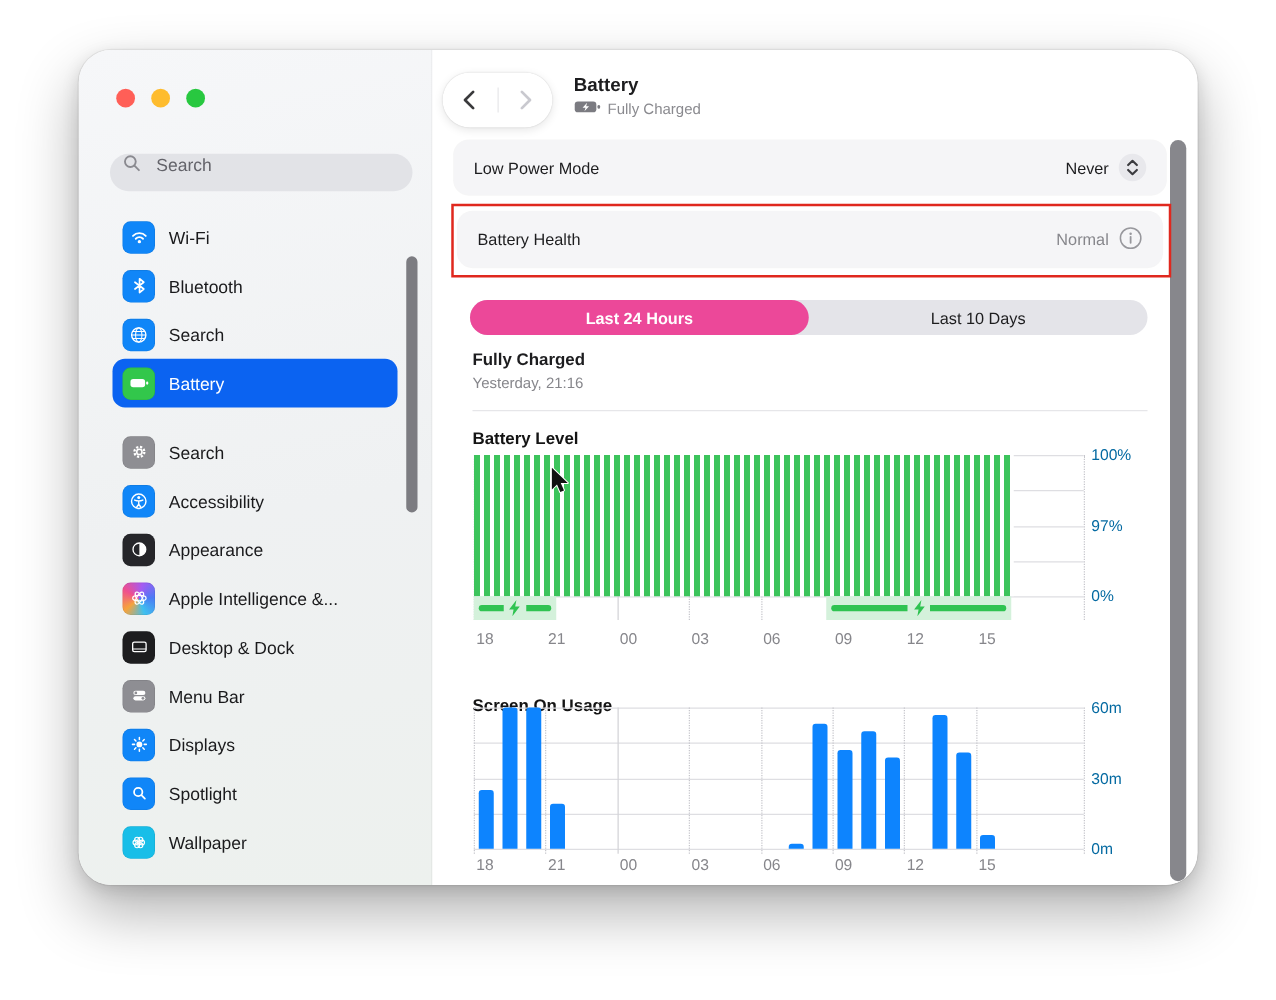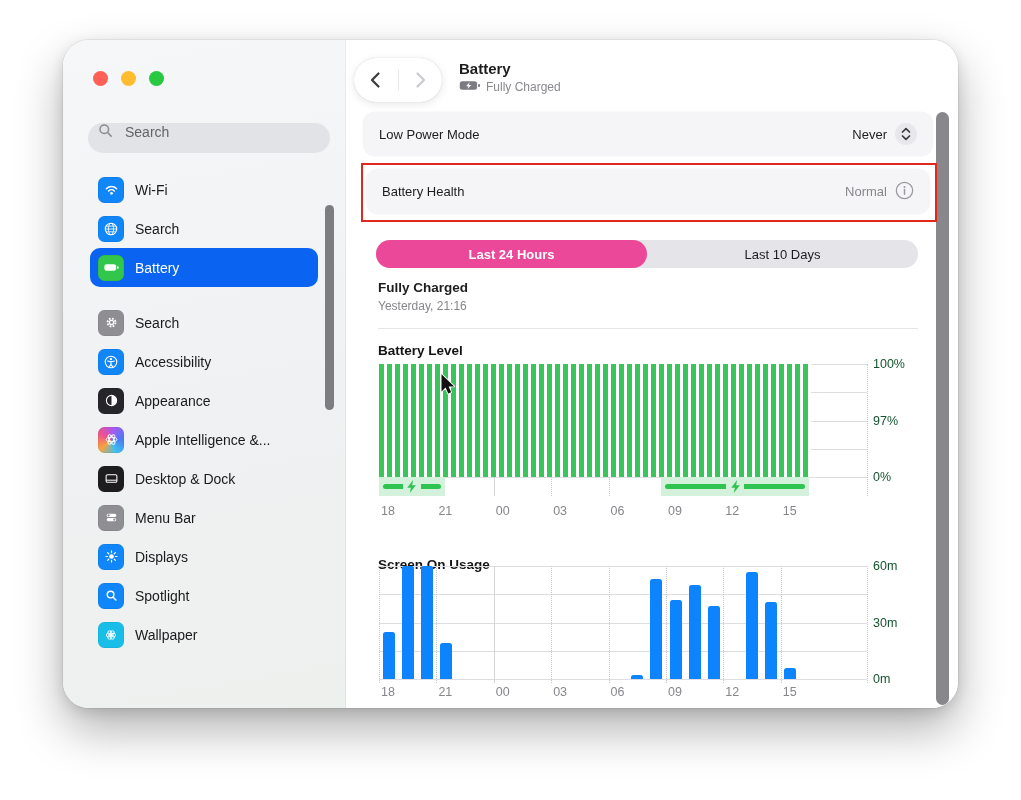--- a/index.html
+++ b/index.html
@@ -73,21 +73,21 @@
   .gbars{position:absolute;left:0;top:0;height:113px;z-index:1;
     background:repeating-linear-gradient(90deg,#3cc45c 0px,#3cc45c 5px,#ffffff 5px,#ffffff 8px);}
   .sbar{position:absolute;bottom:0;width:12px;border-radius:2.5px 2.5px 0 0;background:#0d84fe;z-index:1;}
   .strip{position:absolute;left:33px;top:437px;width:488px;height:19px;z-index:2;}
   .band{position:absolute;top:0;height:19px;background:#d4f1db;}
   .cline{position:absolute;top:7px;height:5px;border-radius:2.5px;background:#2fc351;}
   .bolt{position:absolute;top:1px;width:18px;height:17px;background:#d4f1db;display:flex;align-items:center;justify-content:center;}
   .xlabels{position:absolute;left:33px;width:488px;height:16px;font-size:12.5px;color:#86868b;}
   #xl1{top:464px;} #xl2{top:645px;}
   .xlabels span{position:absolute;top:0;}
-  .ylabels{position:absolute;left:527px;width:60px;height:113px;font-size:12.5px;color:#14532d;}
+  .ylabels{position:absolute;left:527px;width:60px;height:113px;font-size:12.5px;color:#0369a1;}
   #yl1{top:324px;} #yl2{top:526px;}
   .ylabels span{position:absolute;left:0;transform:translateY(-50%);}
   .main-scrollbar{position:absolute;left:590px;top:72px;width:13px;height:593px;border-radius:7px;background:#87878c;}
   .cursor{position:absolute;left:437px;top:372px;z-index:50;pointer-events:none;}
 </style>
 </head>
 <body>
 
 <div class="window">
 
@@ -107,20 +107,28 @@
     <nav class="nav" id="nav">
         <div class="nav-item">
           <span class="icon-badge" style="background: rgb(16, 134, 248);">
             <svg width="17" height="17" viewBox="0 0 24 24" fill="none" xmlns="http://www.w3.org/2000/svg">
               <path d="M4.8 10.9a10 10 0 0 1 14.4 0" stroke="#fff" stroke-width="2.1" stroke-linecap="round"></path>
               <path d="M7.9 14.1a5.9 5.9 0 0 1 8.2 0" stroke="#fff" stroke-width="2.1" stroke-linecap="round"></path>
               <circle cx="12" cy="17.4" r="1.9" fill="#fff"></circle>
             </svg>
           </span>
           <span>Wi-Fi</span>
+        </div>
+        <div class="nav-item">
+          <span class="icon-badge" style="background: rgb(16, 134, 248);">
+            <svg width="17" height="17" viewBox="0 0 24 24" fill="none" xmlns="http://www.w3.org/2000/svg">
+              <path d="M7 8.2 17 15.8 12.2 19.8 V4.2 L17 8.2 7 15.8" stroke="#fff" stroke-width="1.9" stroke-linejoin="round" stroke-linecap="round"></path>
+            </svg>
+          </span>
+          <span>Bluetooth</span>
         </div>
         <div class="nav-item">
           <span class="icon-badge" style="background: rgb(16, 134, 248);">
             <svg width="18" height="18" viewBox="0 0 24 24" fill="none" xmlns="http://www.w3.org/2000/svg">
               <circle cx="12" cy="12" r="7.6" stroke="#fff" stroke-width="1.5"></circle>
               <ellipse cx="12" cy="12" rx="3.4" ry="7.6" stroke="#fff" stroke-width="1.1"></ellipse>
               <path d="M4.4 12h15.2M5.5 8.2h13M5.5 15.8h13" stroke="#fff" stroke-width="1.1"></path>
             </svg>
           </span>
           <span>Search</span>

